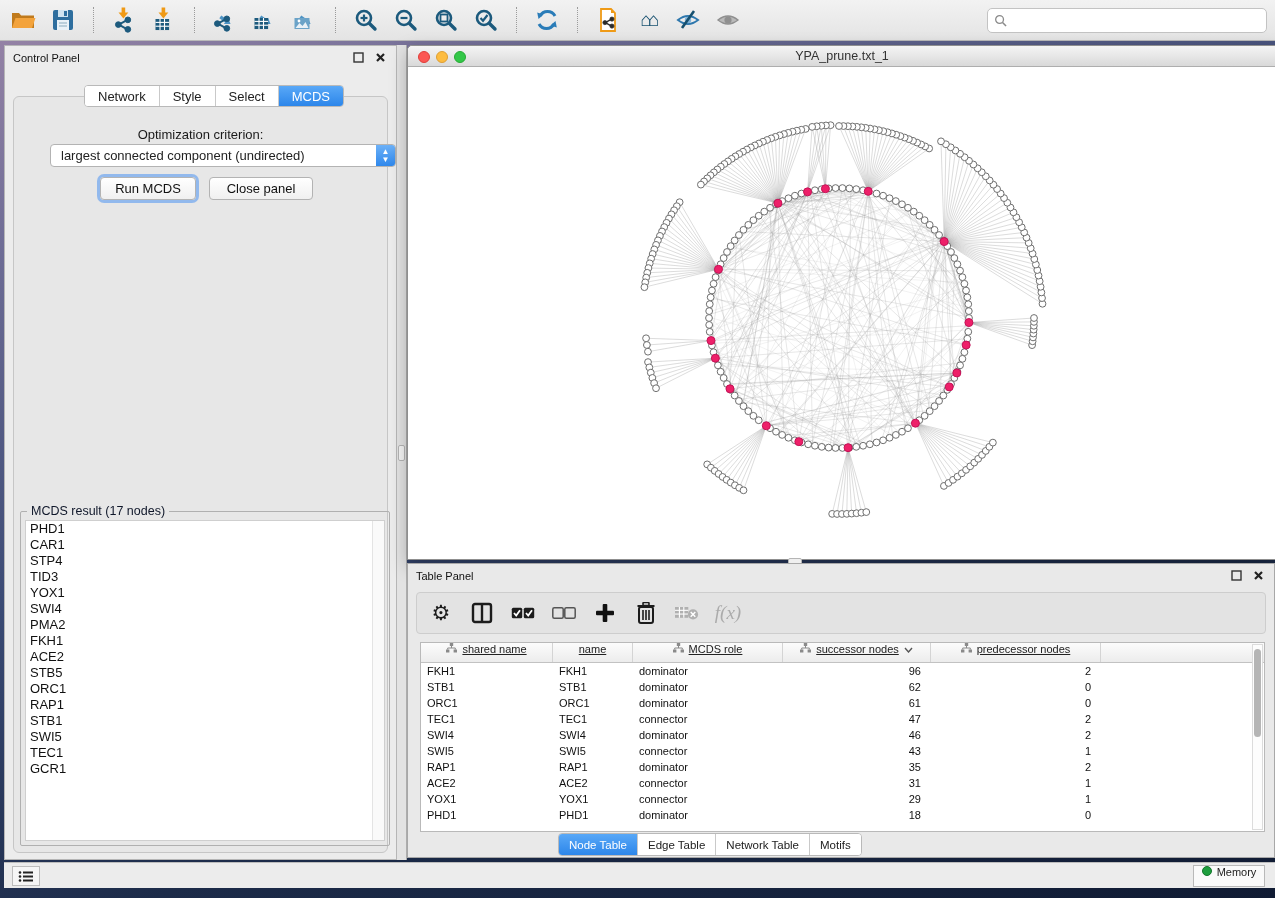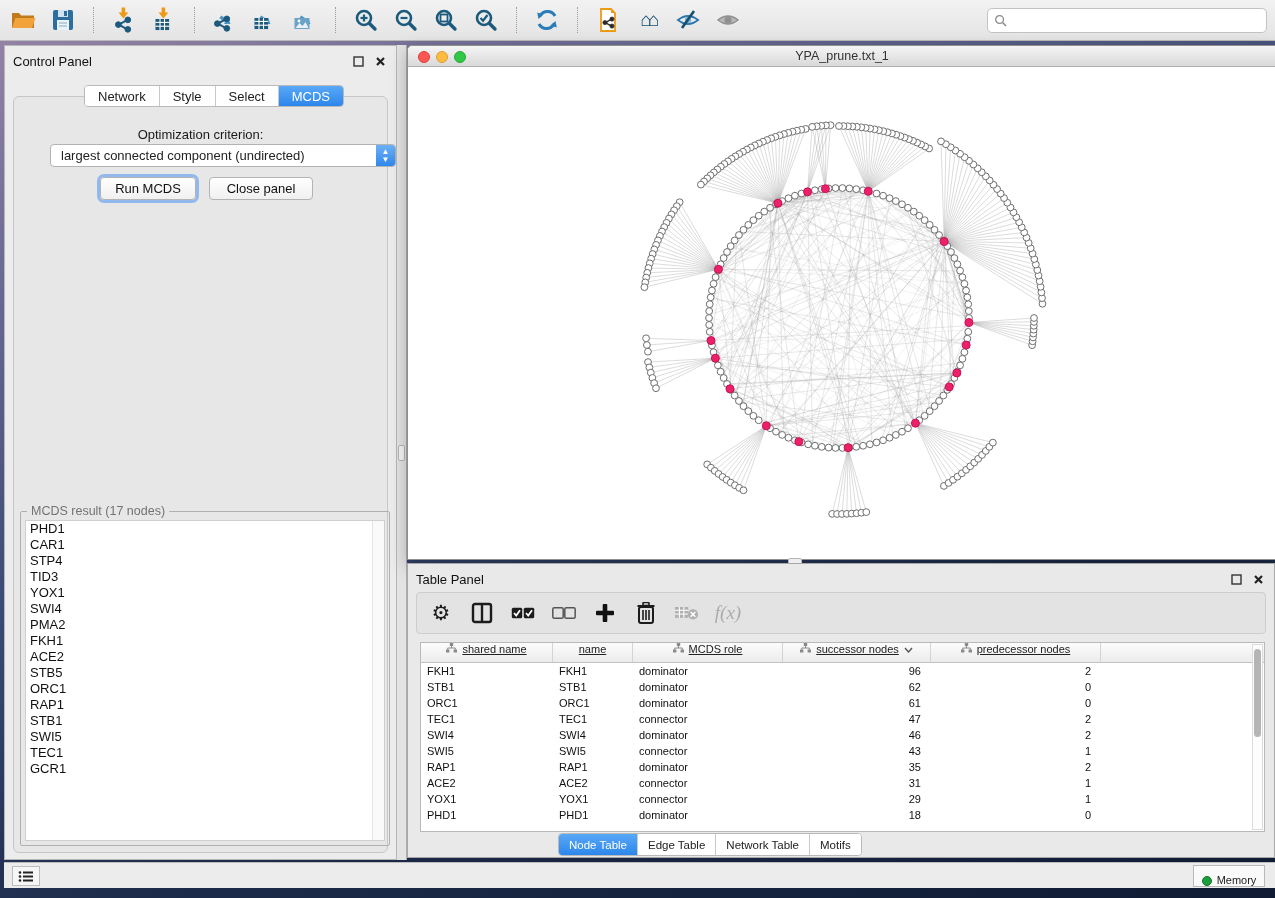--- a/index.html
+++ b/index.html
@@ -15,21 +15,21 @@
     display:flex; align-items:center; padding:0 8px; gap:10px; }
   .tb-ico { width:30px; height:30px; display:flex; align-items:center; justify-content:center; cursor:pointer; }
   .tb-sep { width:1px; height:26px; border-left:1px dotted #9b9b9b; margin:0 5px; }
   #search-box { margin-left:auto; width:280px; height:25px; background:#fff; border:1px solid #c3c3c3;
     border-radius:5px; display:flex; align-items:center; padding:0 6px; }
   #search-box input { border:none; outline:none; flex:1; font-size:12px; font-family:"Liberation Sans",sans-serif; background:transparent; }
   .houses { font-size:19px; font-weight:bold; color:#16506f; letter-spacing:-4px; }
   
   #control-panel { position:absolute; left:4px; top:45px; width:393px; height:815px;
     background:#ececec; border:1px solid #b6b6b6; }
-  .panel-titlebar { height:23px; display:flex; align-items:center; padding:15px 8px; font-size:13px; color:#111; }
+  .panel-titlebar { height:23px; display:flex; align-items:center; padding:8px 8px; font-size:11px; color:#111; }
   .panel-titlebar .spacer { flex:1; }
   .mini-btn { width:16px; height:16px; margin-left:6px; display:flex; align-items:center; justify-content:center; cursor:pointer; }
   #cp-body { position:absolute; left:8px; top:50px; right:8px; bottom:6px;
     background:#e7e7e7; border:1px solid #c6c6c6; border-radius:6px; }
   .seg-tabs { position:absolute; display:flex; background:#fff; border:1px solid #b9b9b9; border-radius:4px; overflow:hidden; height:22px; }
   #cp-tabs { left:70px; top:-12px; }
   .seg-tab { padding:0 13px; display:flex; align-items:center; font-size:13px; color:#222; background:#fff;
     border-right:1px solid #c9c9c9; cursor:pointer; white-space:nowrap; }
   .seg-tab:last-child { border-right:none; }
   .seg-tab.active { background:linear-gradient(#59a8f7,#2c86ea); color:#fff; }
@@ -38,21 +38,21 @@
     border:1px solid #b3b3b3; border-radius:4px; display:flex; align-items:center; cursor:pointer; }
   #opt-select .val { flex:1; padding:0 10px; font-size:13px; white-space:nowrap; overflow:hidden; }
   #opt-select .stepper { width:19px; height:21px; background:linear-gradient(#6cb1f8,#2f88ec); border-radius:0 3px 3px 0;
     color:#fff; font-size:8px; line-height:8px; display:flex; flex-direction:column; align-items:center; justify-content:center; }
   .push-btn { position:absolute; top:80px; height:23px; background:linear-gradient(#ffffff,#f0f0f0); border:1px solid #b3b3b3;
     border-radius:4px; font-size:13px; display:flex; align-items:center; justify-content:center; cursor:pointer; color:#111; }
   #run-btn { left:86px; width:96px; box-shadow:0 0 0 3px rgba(77,148,243,.55); }
   #close-panel-btn { left:195px; width:104px; }
   #mcds-fieldset { position:absolute; left:6px; top:414px; width:370px; bottom:6px;
     border:1px solid #b0b0b0; border-radius:2px; }
-  #mcds-legend { position:absolute; top:-8px; left:6px; background:#e7e7e7; padding:0 4px; font-size:12.5px; color:#737373; }
+  #mcds-legend { position:absolute; top:-8px; left:6px; background:#e7e7e7; padding:0 4px; font-size:12.5px; color:#0f172a; }
   #mcds-list { position:absolute; left:4px; right:4px; top:8px; bottom:4px; background:#fff; border:1px solid #cfcfcf; overflow:hidden; }
   #mcds-list .scroll-track { position:absolute; right:0; top:0; width:12px; height:100%; background:#fafafa; border-left:1px solid #e4e4e4; }
   .mcds-item { font-size:13px; line-height:16px; padding-left:4px; color:#111; }
   
   #v-splitter { position:absolute; left:397px; top:45px; width:10px; height:815px; background:#e3e3e3; border-right:1px solid #adadad; }
   #v-grip { position:absolute; left:1px; top:400px; width:7px; height:16px; background:#f5f5f5; border:1px solid #b5b5b5; border-radius:2px; }
   
   #net-window { position:absolute; left:407px; top:45px; width:870px; height:515px;
     border:1px solid #8f8f8f; border-radius:5px 0 0 0; box-shadow:0 6px 18px rgba(0,0,0,.25); background:#fff; }
   #net-titlebar { height:21px; background:linear-gradient(#f5f5f5,#d9d9d9); border-bottom:1px solid #aeaeae;
@@ -83,21 +83,21 @@
   #tp-scroll { position:absolute; right:11px; top:80px; width:11px; height:186px; background:#fdfdfd; border:1px solid #dcdcdc; }
   #tp-thumb { position:absolute; left:1px; top:4px; width:7px; height:88px; background:#b5b5b5; border-radius:4px; }
   #tp-tabs { position:absolute; left:150px; top:269px; height:23px; }
   .tp-tab { font-size:11.5px; padding:0 10px; }
   
   #status-bar { position:absolute; left:4px; top:862px; width:1271px; height:26px;
     background:#ececec; border-top:1px solid #bdbdbd; }
   #list-btn { position:absolute; left:8px; top:3px; width:28px; height:20px; background:#f6f6f6; border:1px solid #bdbdbd;
     display:flex; align-items:center; justify-content:center; cursor:pointer; }
   #memory-btn { position:absolute; right:10px; top:2px; width:72px; height:22px; background:#fafafa; border:1px solid #b9b9b9;
-    display:flex; align-items:flex-end; justify-content:center; gap:5px; font-size:11px; cursor:pointer; }
+    display:flex; align-items:flex-start; justify-content:center; gap:5px; font-size:11px; cursor:pointer; }
   #memory-dot { width:10px; height:10px; border-radius:50%; background:#1e9e3e; border:1px solid #14772c; }
   
   #h-grip { position:absolute; left:788px; top:558px; width:14px; height:7px; background:#efefef; border:1px solid #b5b5b5; border-radius:2px; }
 </style>
 </head>
 <body>
 
 <div id="toolbar">
 
   <div class="tb-ico">

